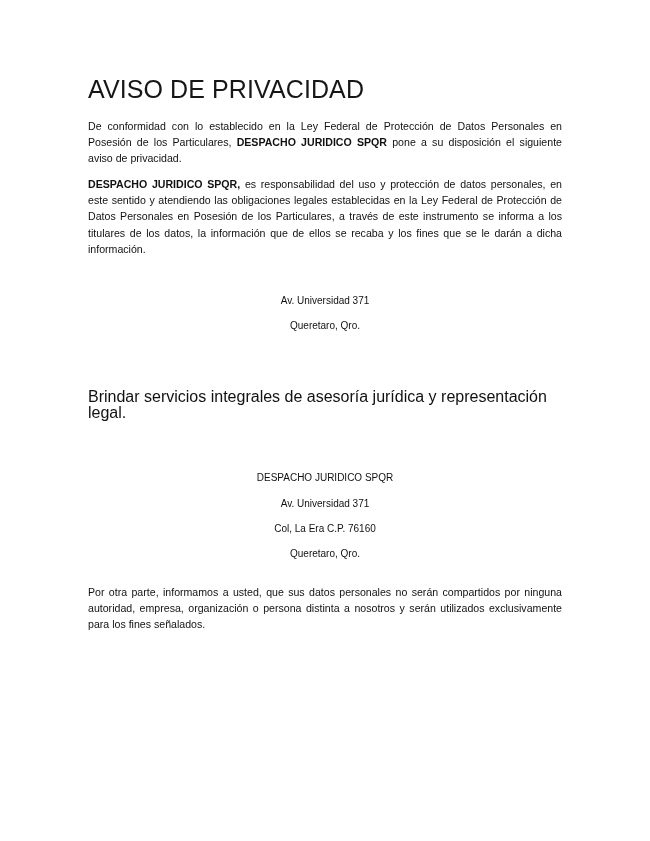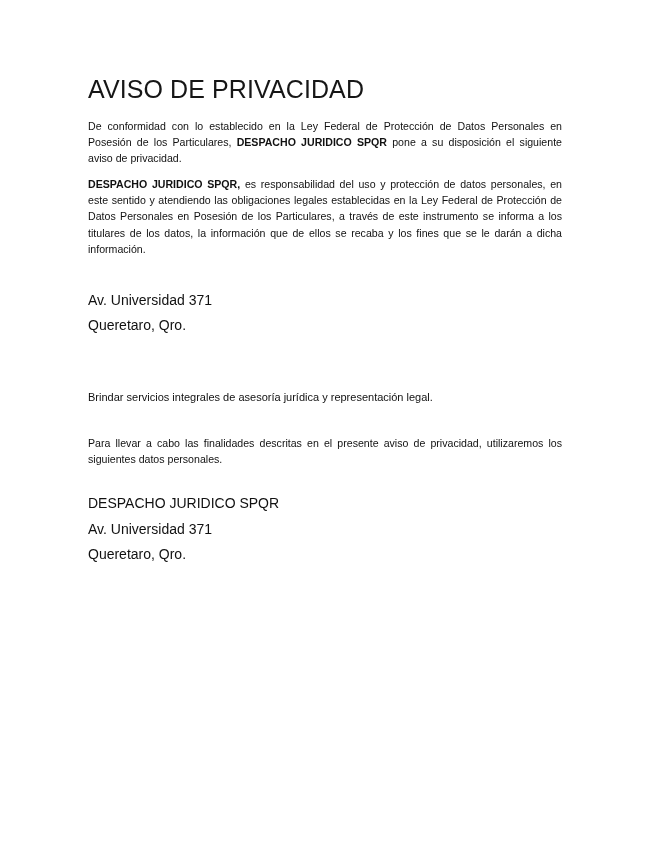--- a/index.html
+++ b/index.html
@@ -34,47 +34,47 @@
     line-height: 30px;
     letter-spacing: 0.1px;
     margin: 0 0 14px 0;
     color: #161616;
   }
   .para {
     font-size: 10.6px;
     line-height: 16.1px;
     text-align: justify;
     text-justify: inter-word;
-    margin: 0 0 10px 0;
+    margin: 10px 0 10px 0;
     color: #111111;
   }
   .para.tight {
     margin-bottom: 9px;
   }
   .para b, .para strong {
     font-weight: 700;
   }
   .addr-block {
     margin: 0;
     padding: 0;
     list-style: none;
   }
   .addr-line {
-    font-size: 14px;
+    font-size: 10px;
     line-height: 25.2px;
-    text-align: left;
+    text-align: center;
     color: #111111;
     white-space: nowrap;
   }
   .spacer-lg { height: 30px; }
   .spacer-md { height: 21px; }
   .spacer-sm { height: 14px; }
   .spacer-xs { height: 8px; }
   .single-line {
-    font-size: 11px;
+    font-size: 16px;
     line-height: 16.1px;
     text-align: left;
     color: #111111;
     margin: 0;
   }
 </style>
 </head>
 <body>
 
 <div id="page">
@@ -96,27 +96,28 @@
 
     <div class="spacer-lg"></div>
 
 
     <div class="spacer-md"></div>
 
     <p class="single-line">Brindar servicios integrales de asesoría jurídica y representación legal.</p>
 
     <div class="spacer-lg"></div>
 
-    <p class="para">Para llevar a cabo las finalidades descritas en el presente aviso de privacidad, utilizaremos los siguientes datos personales.</p>
 
     <div class="spacer-sm"></div>
 
     <ul class="addr-block">
       <li class="addr-line">DESPACHO JURIDICO SPQR</li>
       <li class="addr-line">Av. Universidad 371</li>
+      <li class="addr-line">Col, La Era C.P. 76160</li>
       <li class="addr-line">Queretaro, Qro.</li>
     </ul>
 
     <div class="spacer-xs"></div>
 
+    <p class="para">Por otra parte, informamos a usted, que sus datos personales no serán compartidos por ninguna autoridad, empresa, organización o persona distinta a nosotros y serán utilizados exclusivamente para los fines señalados.</p>
 
   </div>
 </div>
 
 </body></html>

